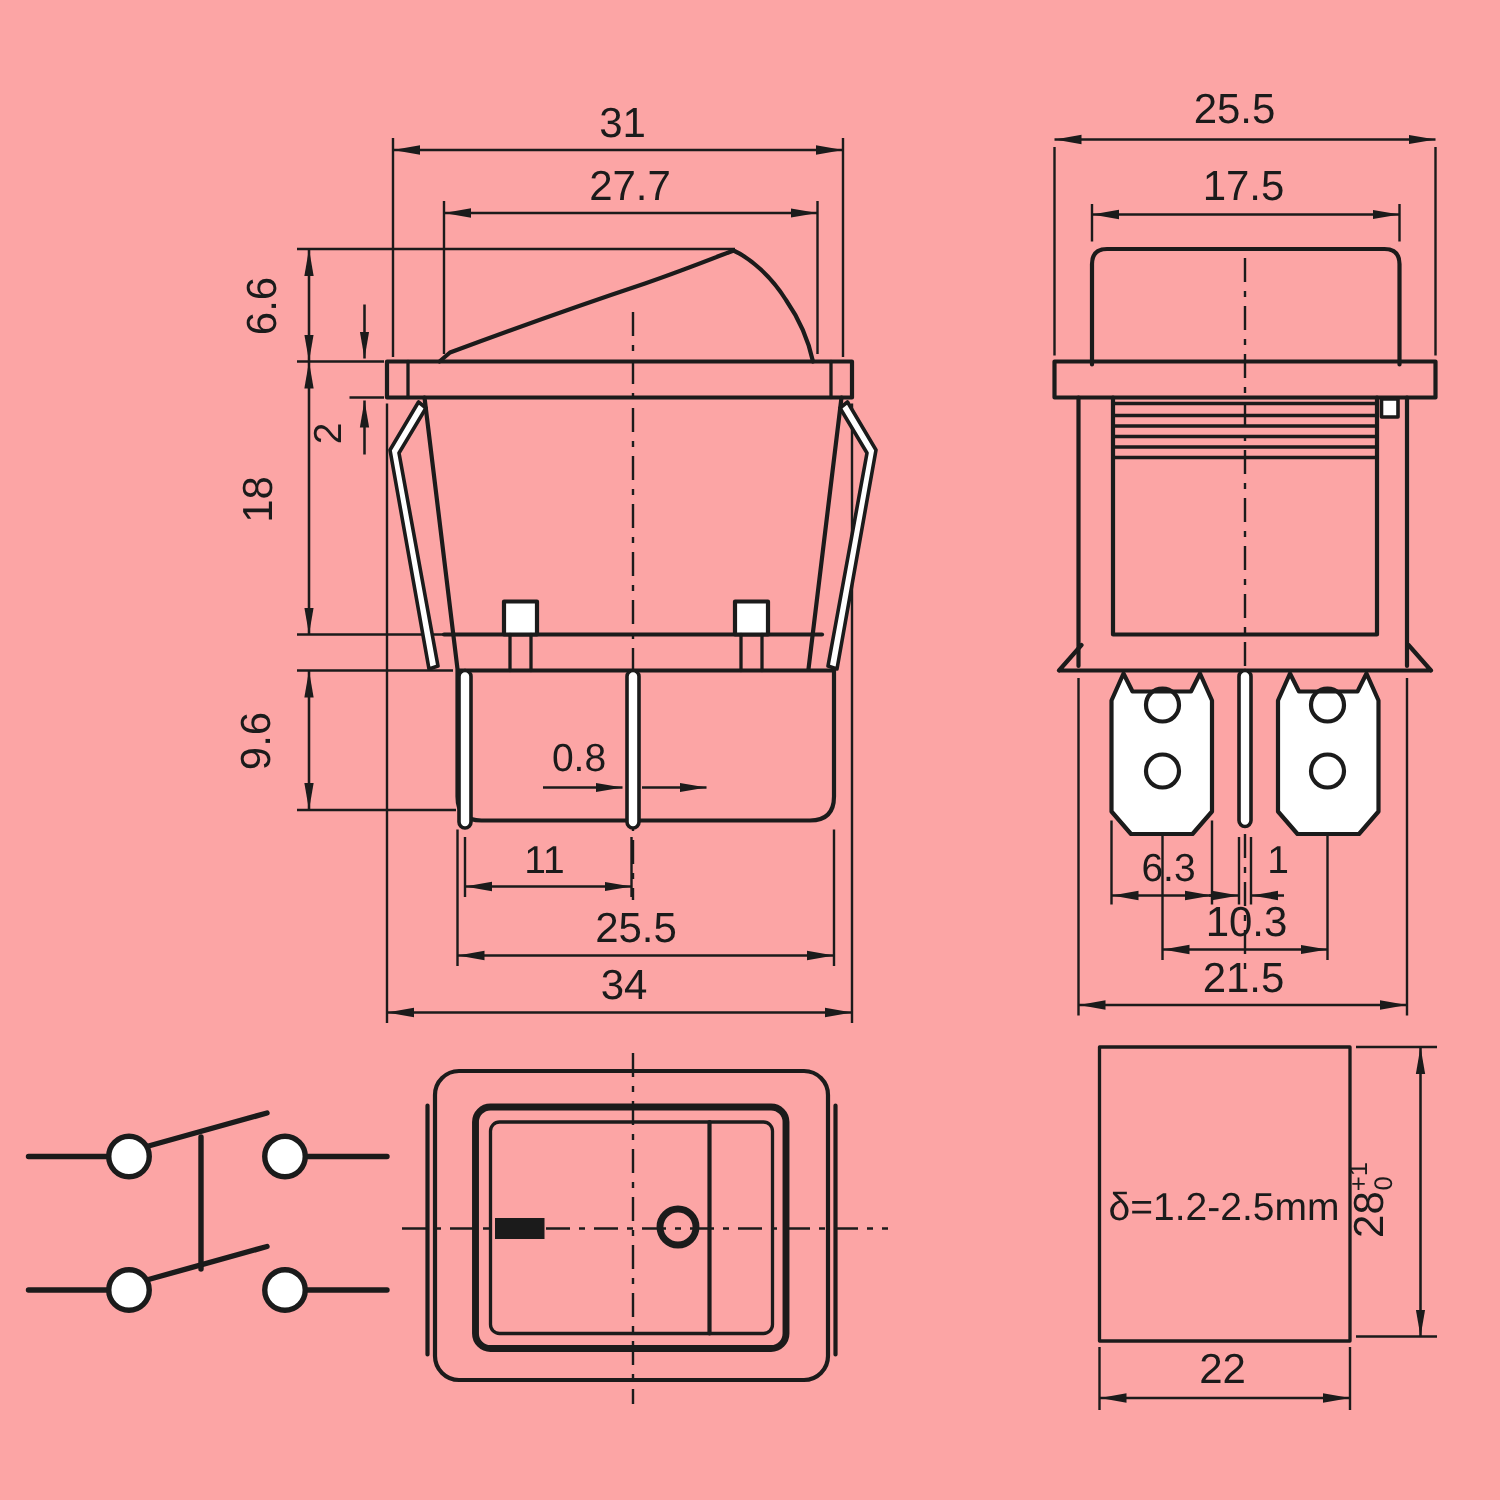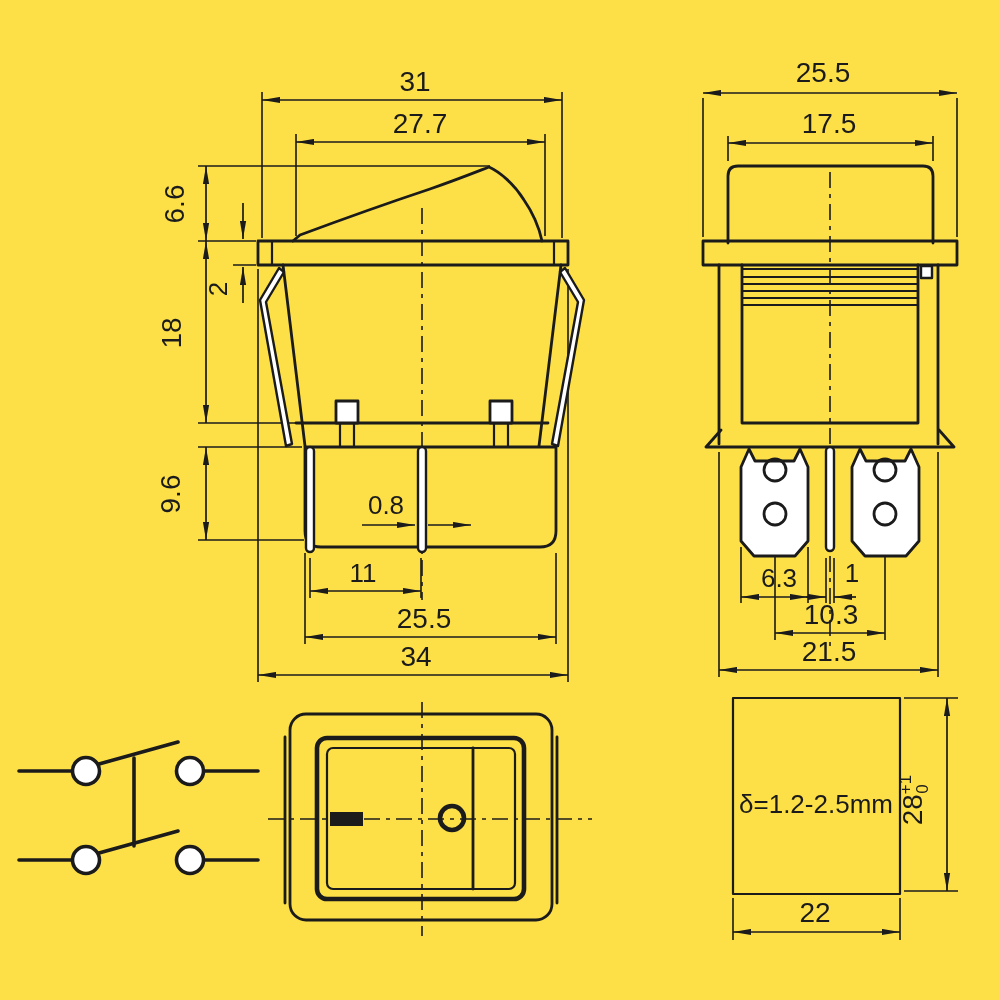--- a/index.html
+++ b/index.html
@@ -1,16 +1,16 @@
 <!DOCTYPE html>
 <html><head>
 <meta charset="utf-8">
 <style>
   html,body{margin:0;padding:0;background:#ffffff;}
-  .stage{width:1000px;height:1000px;position:relative;background:#fde047;overflow:hidden;}
+  .stage{width:1000px;height:1000px;position:relative;background:#fca5a5;overflow:hidden;}
   svg{display:block;}
   .ol   {fill:none;stroke:#1b1b1b;stroke-width:2.8;stroke-linecap:round;stroke-linejoin:round;}
   .ol2  {fill:none;stroke:#1b1b1b;stroke-width:2.2;stroke-linecap:round;stroke-linejoin:round;}
   .olw  {fill:#ffffff;stroke:#1b1b1b;stroke-width:2.8;stroke-linejoin:round;}
   .olw2 {fill:#ffffff;stroke:#1b1b1b;stroke-width:2.4;stroke-linejoin:round;}
   .thick{fill:none;stroke:#1b1b1b;stroke-width:4.6;stroke-linejoin:round;}
   .sym  {fill:none;stroke:#1b1b1b;stroke-width:3.6;stroke-linecap:round;}
   .symw {fill:#ffffff;stroke:#1b1b1b;stroke-width:3.6;}
   .dim  {fill:none;stroke:#1b1b1b;stroke-width:1.7;}
   .ext  {fill:none;stroke:#1b1b1b;stroke-width:1.6;}

